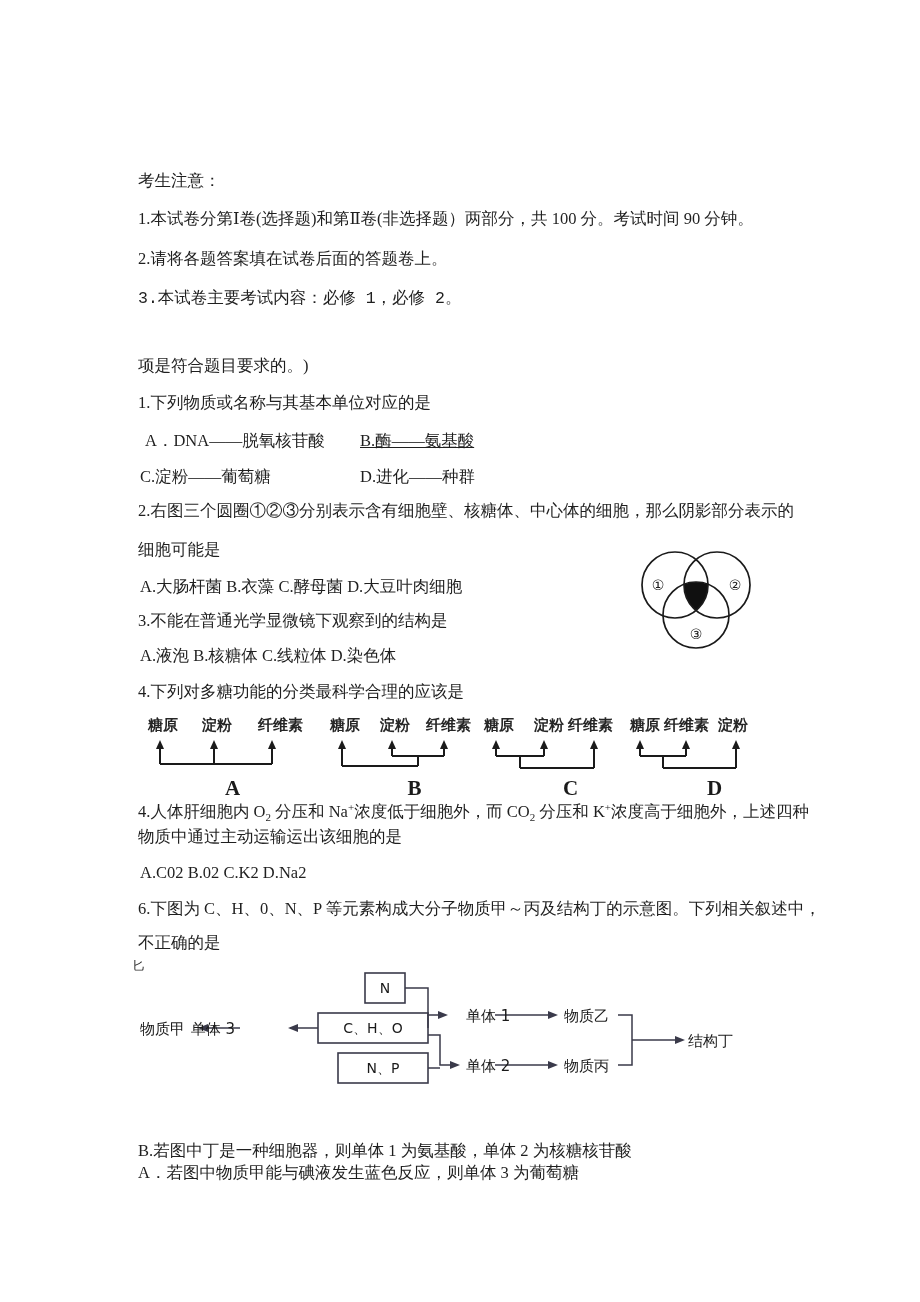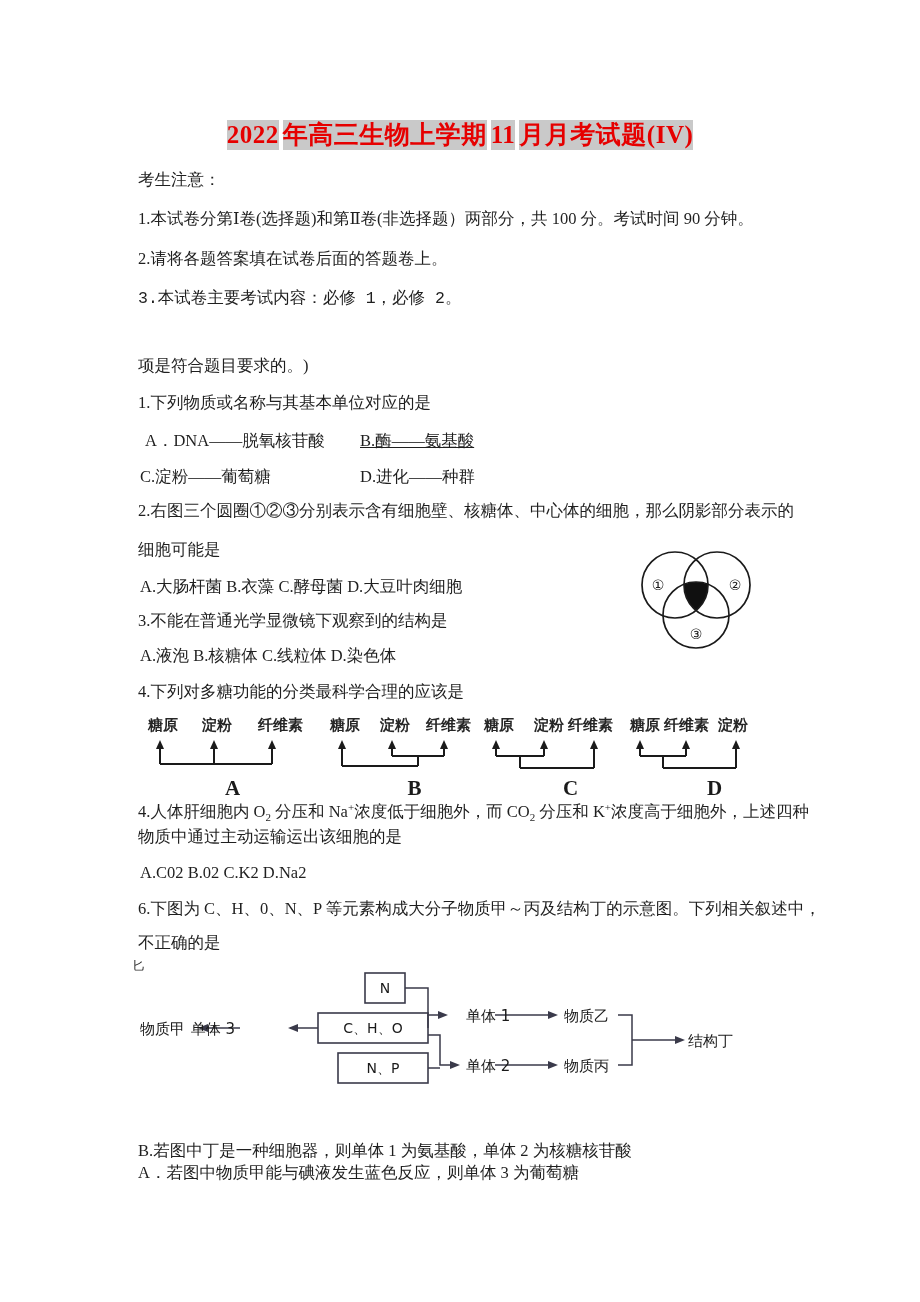--- a/index.html
+++ b/index.html
@@ -117,27 +117,22 @@
   .flow svg { display: block; }
   .flow text, .flow .lbl {
     font-family: "DejaVu Sans", "Liberation Sans", sans-serif;
   }
 </style>
 </head>
 <body>
 
 <div class="page">
 
-  <div class="title-wrap">
-    <div class="title">
-      <span class="hl">2022</span><span class="gap"></span><span class="hl">年高三生物上学期</span><span class="gap"></span><span class="hl">11</span><span class="gap"></span><span class="hl">月月考试题(IV)</span>
-    </div>
-  </div>
-
-  <div class="line" style="left:138px; top:170px;font-family:Liberation Mono, monospace;">考生注意：</div>
+
+  <div class="line" style="left:138px; top:170px;">考生注意：</div>
   <div class="line" style="left:138px; top:208px;">1.本试卷分第Ⅰ卷(选择题)和第Ⅱ卷(非选择题）两部分，共 100 分。考试时间 90 分钟。</div>
   <div class="line" style="left:138px; top:248px;">2.请将各题答案填在试卷后面的答题卷上。</div>
   <div class="line" style="left:138px; top:288px;font-family:Liberation Mono, monospace;">3.本试卷主要考试内容：必修 1，必修 2。</div>
 
   <div class="line" style="left:138px; top:355px;">项是符合题目要求的。)</div>
 
   <div class="line" style="left:138px; top:392px;">1.下列物质或名称与其基本单位对应的是</div>
   <div class="line" style="left:145px; top:430px;">A．DNA——脱氧核苷酸</div>
   <div class="line" style="left:360px; top:430px;text-decoration:underline;">B.酶——氨基酸</div>
   <div class="line" style="left:140px; top:466px;">C.淀粉——葡萄糖</div>

